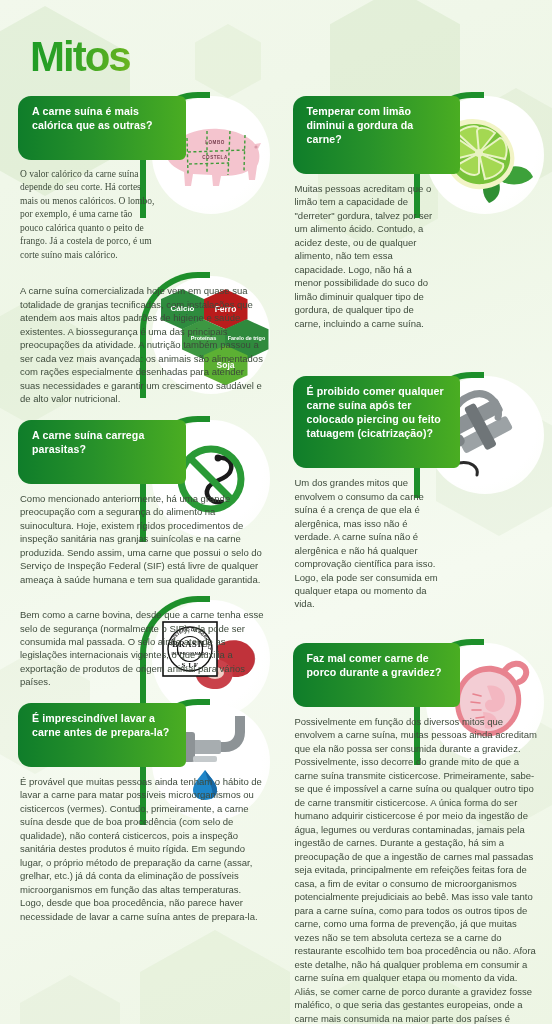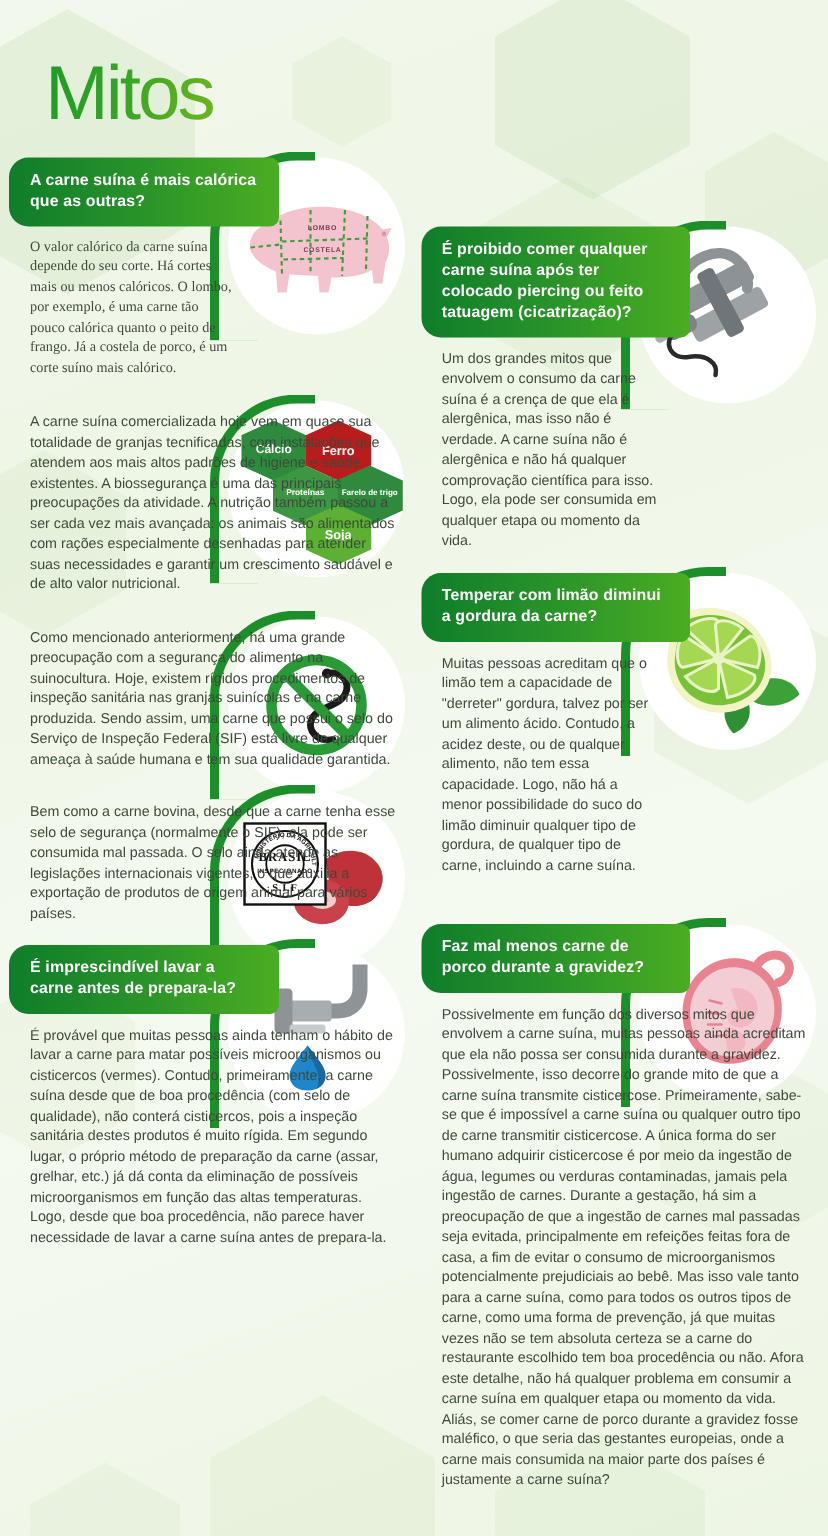--- a/index.html
+++ b/index.html
@@ -30,22 +30,22 @@
     clip-path: polygon(50% 0%, 100% 25%, 100% 75%, 50% 100%, 0% 75%, 0% 25%);
   }
 
   
   .title-wrap {
     position: relative;
     z-index: 3;
     padding: 36px 0 0 30px;
   }
   .title {
-    font-size: 51px;
-    font-weight: normal;
+    font-size: 42px;
+    font-weight: bold;
     letter-spacing: -2px;
     line-height: 1;
     background: linear-gradient(100deg, #1d9b26 0%, #34a425 45%, #6cb520 100%);
     -webkit-background-clip: text;
     background-clip: text;
     color: transparent;
     -webkit-text-fill-color: transparent;
     display: inline-block;
   }
 
@@ -97,22 +97,23 @@
     position: absolute;
     inset: 0;
     display: flex;
     align-items: center;
     justify-content: center;
   }
 
   .card-header {
     position: relative;
     z-index: 2;
+    margin-left: 12px;
     margin-right: 86px;
-    padding: 9px 12px 9px 14px;
+    padding: 9px 12px 27px 14px;
     border-radius: 13px 6px 6px 13px;
     background: linear-gradient(90deg, #0f7d2a 0%, #27912a 45%, #4aad22 100%);
     color: #ffffff;
     font-size: 10.6px;
     font-weight: bold;
     line-height: 1.32;
     letter-spacing: 0.1px;
   }
 
   .card-body {
@@ -233,20 +234,21 @@
         <div class="media-arc"></div>
         <div class="media-art">
           <svg width="90" height="90" viewBox="0 0 90 90">
             <path d="M52 24 C62 22 68 30 64 38 C60 46 46 46 42 54 C38 62 46 70 56 68" stroke="#1a1a1a" stroke-width="4.5" fill="none" stroke-linecap="round"></path>
             <circle cx="52" cy="24" r="3.4" fill="#1a1a1a"></circle>
             <circle cx="45" cy="45" r="30" stroke="#2a9a36" stroke-width="7" fill="none"></circle>
             <line x1="24" y1="24" x2="66" y2="66" stroke="#2a9a36" stroke-width="7" stroke-linecap="butt"></line>
           </svg>
         </div>
       </div>
+      <div class="card-header">A carne suína carrega parasitas?</div>
       <div class="card-body">
         <p>Como mencionado anteriormente, há uma grande preocupação com a segurança do alimento na suinocultura. Hoje, existem rígidos procedimentos de inspeção sanitária nas granjas suinícolas e na carne produzida. Sendo assim, uma carne que possui o selo do Serviço de Inspeção Federal (SIF) está livre de qualquer ameaça à saúde humana e tem sua qualidade garantida.</p>
       </div>
     </div>
 
     <div class="card">
       <div class="card-media">
         <div class="media-disc"></div>
         <div class="media-arc"></div>
         <div class="media-art">
@@ -292,44 +294,20 @@
       <div class="card-header">É imprescindível lavar a carne antes de prepara-la?</div>
       <div class="card-body">
         <p>É provável que muitas pessoas ainda tenham o hábito de lavar a carne para matar possíveis microorganismos ou cisticercos (vermes). Contudo, primeiramente, a carne suína desde que de boa procedência (com selo de qualidade), não conterá cisticercos, pois a inspeção sanitária destes produtos é muito rígida. Em segundo lugar, o próprio método de preparação da carne (assar, grelhar, etc.) já dá conta da eliminação de possíveis microorganismos em função das altas temperaturas. Logo, desde que boa procedência, não parece haver necessidade de lavar a carne suína antes de prepara-la.</p>
       </div>
     </div>
 
   </div>
 
   <div class="col">
 
-    <div class="card" style="margin-top:46px;">
-      <div class="card-media">
-        <div class="media-disc"></div>
-        <div class="media-arc"></div>
-        <div class="media-art">
-          <svg width="104" height="96" viewBox="0 0 104 96">
-            <g transform="rotate(-28 52 44)">
-              <rect x="24" y="20" width="54" height="15" rx="3" fill="#8c9295"></rect>
-              <rect x="24" y="40" width="54" height="15" rx="3" fill="#9ca2a5"></rect>
-              <rect x="44" y="14" width="12" height="48" rx="3" fill="#6f7578"></rect>
-              <path d="M34 12 C46 2 66 4 72 16 C76 24 74 34 70 38" stroke="#8c9295" stroke-width="7" fill="none" stroke-linecap="round"></path>
-              <rect x="8" y="34" width="22" height="12" rx="5" fill="#7d8386"></rect>
-              <rect x="0" y="37" width="12" height="6" rx="3" fill="#a7adb0"></rect>
-            </g>
-            <path d="M18 58 C8 66 14 78 26 76 C38 74 46 80 44 88" stroke="#2b2b2b" stroke-width="3" fill="none" stroke-linecap="round"></path>
-          </svg>
-        </div>
-      </div>
-      <div class="card-header">É proibido comer qualquer carne suína após ter colocado piercing ou feito tatuagem (cicatrização)?</div>
-      <div class="card-body narrow-sm">
-        <p>Um dos grandes mitos que envolvem o consumo da carne suína é a crença de que ela é alergênica, mas isso não é verdade. A carne suína não é alergênica e não há qualquer comprovação científica para isso. Logo, ela pode ser consumida em qualquer etapa ou momento da vida.</p>
-      </div>
-    </div>
-
     <div class="card">
       <div class="card-media">
         <div class="media-disc"></div>
         <div class="media-arc"></div>
         <div class="media-art">
           <svg width="104" height="96" viewBox="0 0 104 96">
             <path d="M70 62 C84 56 96 60 100 70 C92 78 78 80 68 74 Z" fill="#3da13a"></path>
             <path d="M64 70 C70 82 66 92 56 96 C48 88 48 76 56 70 Z" fill="#2f8f33"></path>
             <path d="M18 18 C42 4 72 16 80 42 C86 62 72 80 50 82 C26 84 10 64 12 44 C13 34 15 25 18 18 Z" fill="#f2f4c6"></path>
             <path d="M22 22 C44 10 69 21 76 43 C81 60 69 75 50 77 C29 79 15 62 17 45 C18 36 20 28 22 22 Z" fill="#78c23a"></path>
@@ -344,40 +322,64 @@
             <circle cx="46" cy="46" r="4" fill="#e9f3c4"></circle>
           </svg>
         </div>
       </div>
       <div class="card-header">Temperar com limão diminui a gordura da carne?</div>
       <div class="card-body narrow-sm">
         <p>Muitas pessoas acreditam que o limão tem a capacidade de "derreter" gordura, talvez por ser um alimento ácido. Contudo, a acidez deste, ou de qualquer alimento, não tem essa capacidade. Logo, não há a menor possibilidade do suco do limão diminuir qualquer tipo de gordura, de qualquer tipo de carne, incluindo a carne suína.</p>
       </div>
     </div>
 
+    <div class="card" style="margin-top:46px;">
+      <div class="card-media">
+        <div class="media-disc"></div>
+        <div class="media-arc"></div>
+        <div class="media-art">
+          <svg width="104" height="96" viewBox="0 0 104 96">
+            <g transform="rotate(-28 52 44)">
+              <rect x="24" y="20" width="54" height="15" rx="3" fill="#8c9295"></rect>
+              <rect x="24" y="40" width="54" height="15" rx="3" fill="#9ca2a5"></rect>
+              <rect x="44" y="14" width="12" height="48" rx="3" fill="#6f7578"></rect>
+              <path d="M34 12 C46 2 66 4 72 16 C76 24 74 34 70 38" stroke="#8c9295" stroke-width="7" fill="none" stroke-linecap="round"></path>
+              <rect x="8" y="34" width="22" height="12" rx="5" fill="#7d8386"></rect>
+              <rect x="0" y="37" width="12" height="6" rx="3" fill="#a7adb0"></rect>
+            </g>
+            <path d="M18 58 C8 66 14 78 26 76 C38 74 46 80 44 88" stroke="#2b2b2b" stroke-width="3" fill="none" stroke-linecap="round"></path>
+          </svg>
+        </div>
+      </div>
+      <div class="card-header">É proibido comer qualquer carne suína após ter colocado piercing ou feito tatuagem (cicatrização)?</div>
+      <div class="card-body narrow-sm">
+        <p>Um dos grandes mitos que envolvem o consumo da carne suína é a crença de que ela é alergênica, mas isso não é verdade. A carne suína não é alergênica e não há qualquer comprovação científica para isso. Logo, ela pode ser consumida em qualquer etapa ou momento da vida.</p>
+      </div>
+    </div>
+
     <div class="card" style="margin-top:32px;">
       <div class="card-media">
         <div class="media-disc"></div>
         <div class="media-arc"></div>
         <div class="media-art">
           <svg width="100" height="96" viewBox="0 0 100 96">
             <path d="M20 48 C20 26 38 10 58 12 C76 14 88 30 86 50 C84 70 68 84 48 82 C30 80 20 66 20 48 Z" fill="#e8838f"></path>
             <path d="M25 48 C25 30 40 16 57 18 C73 20 83 33 81 50 C79 67 65 79 48 77 C33 75 25 63 25 48 Z" fill="#f3cdd4"></path>
             <path d="M70 16 C76 8 86 8 90 14 C93 19 90 26 84 28" stroke="#e8838f" stroke-width="6" fill="none" stroke-linecap="round"></path>
             <path d="M52 32 C62 30 70 36 70 45 C70 53 64 58 58 58 C54 58 50 55 50 51 C50 47 54 45 57 46" fill="#f3b7c1"></path>
             <path d="M48 58 C56 58 62 62 62 68 C62 73 56 76 50 74" fill="#f3b7c1"></path>
             <g stroke="#e8838f" stroke-width="1.6" stroke-linecap="round">
               <line x1="38" y1="40" x2="46" y2="42"></line>
               <line x1="36" y1="48" x2="45" y2="49"></line>
               <line x1="37" y1="56" x2="46" y2="56"></line>
               <line x1="41" y1="64" x2="49" y2="63"></line>
             </g>
           </svg>
         </div>
       </div>
-      <div class="card-header">Faz mal menos carne de porco durante a gravidez?</div>
+      <div class="card-header">Faz mal comer carne de porco durante a gravidez?</div>
       <div class="card-body">
         <p>Possivelmente em função dos diversos mitos que envolvem a carne suína, muitas pessoas ainda acreditam que ela não possa ser consumida durante a gravidez. Possivelmente, isso decorre do grande mito de que a carne suína transmite cisticercose. Primeiramente, sabe-se que é impossível a carne suína ou qualquer outro tipo de carne transmitir cisticercose. A única forma do ser humano adquirir cisticercose é por meio da ingestão de água, legumes ou verduras contaminadas, jamais pela ingestão de carnes. Durante a gestação, há sim a preocupação de que a ingestão de carnes mal passadas seja evitada, principalmente em refeições feitas fora de casa, a fim de evitar o consumo de microorganismos potencialmente prejudiciais ao bebê. Mas isso vale tanto para a carne suína, como para todos os outros tipos de carne, como uma forma de prevenção, já que muitas vezes não se tem absoluta certeza se a carne do restaurante escolhido tem boa procedência ou não. Afora este detalhe, não há qualquer problema em consumir a carne suína em qualquer etapa ou momento da vida. Aliás, se comer carne de porco durante a gravidez fosse maléfico, o que seria das gestantes europeias, onde a carne mais consumida na maior parte dos países é justamente a carne suína?</p>
       </div>
     </div>
 
   </div>
 </div>
 
 </body></html>

